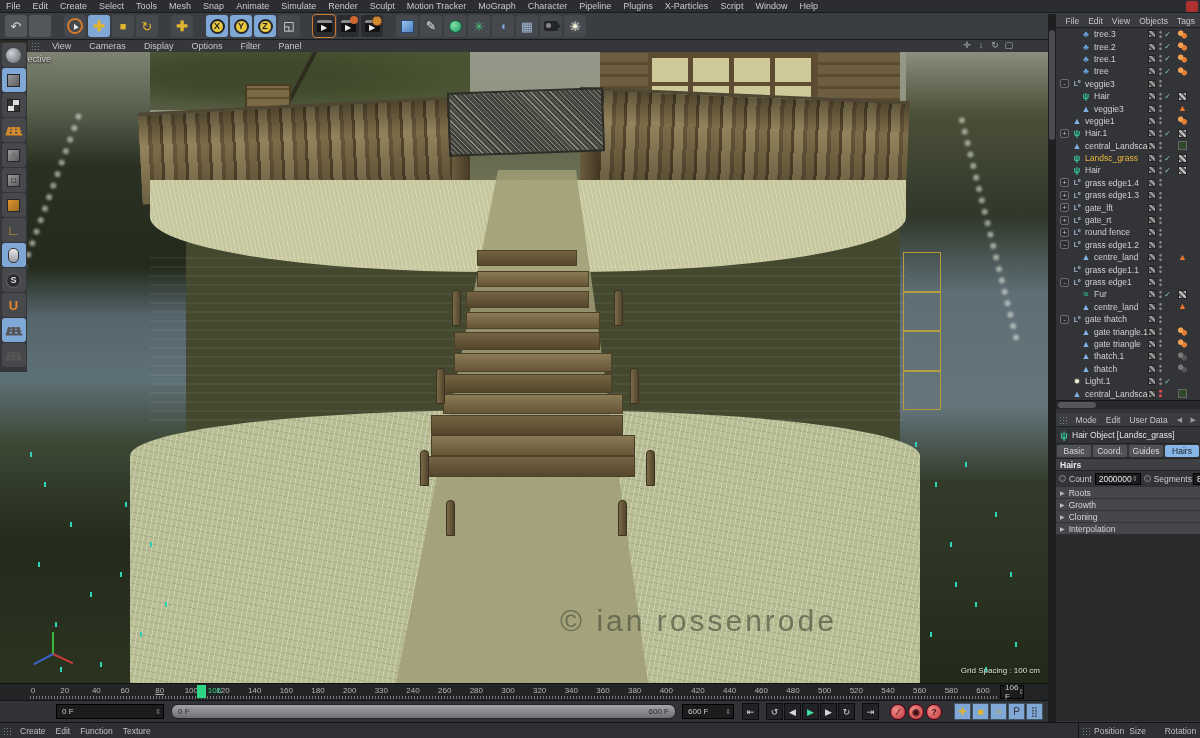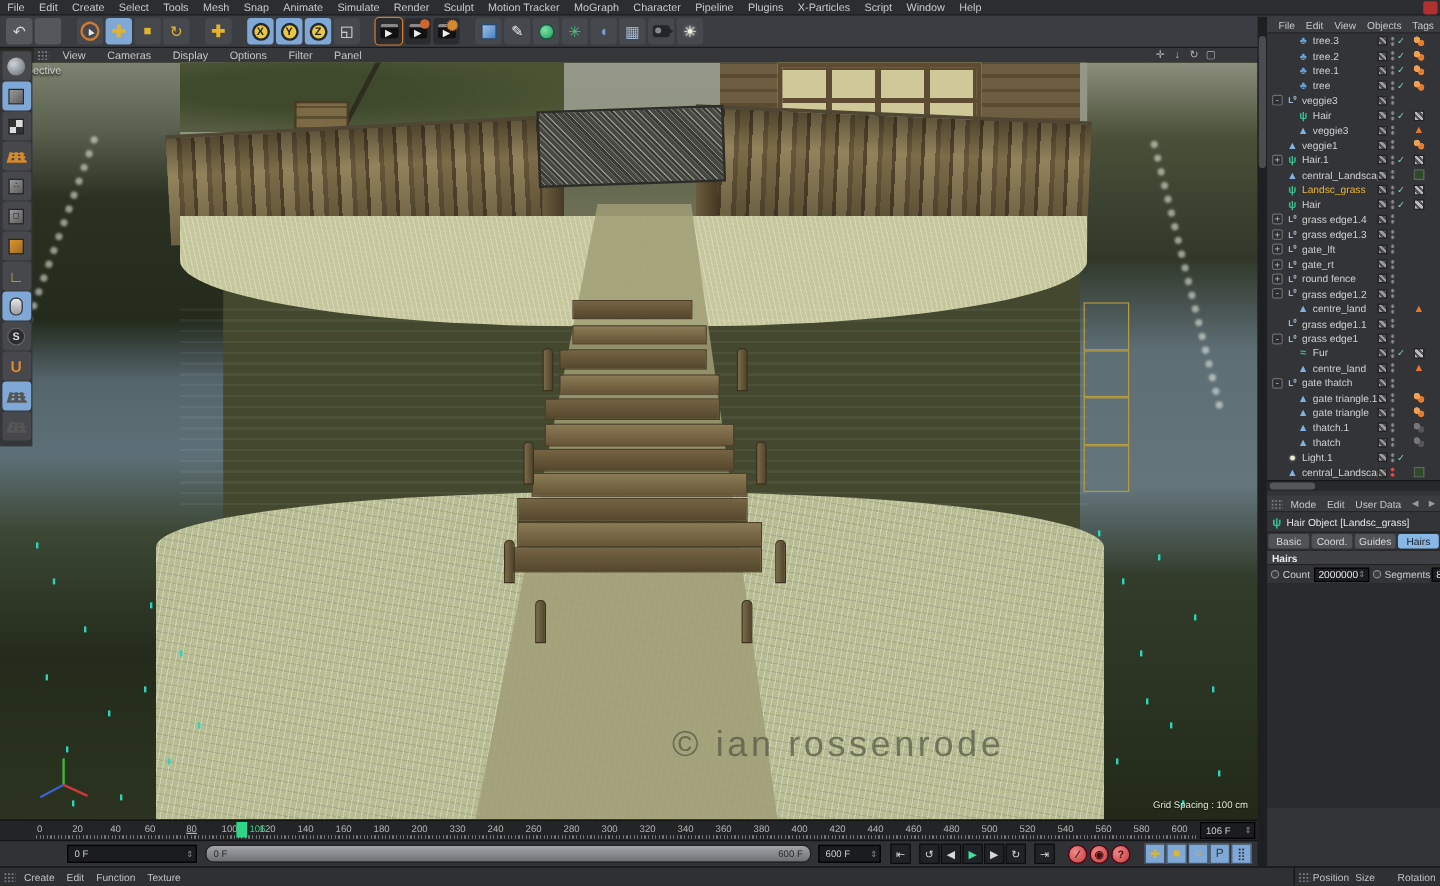--- a/index.html
+++ b/index.html
@@ -110,21 +110,21 @@
   .lp-magnet span { color:#e0862f; font-weight:bold; font-size:13px; }
   .lp-paint span { width:15px; height:15px; border-radius:50%; background:radial-gradient(circle at 35% 35%, #cfd4da, #5d6269); }
 
   
   #ruler { left:0; top:683px; width:1048px; height:17px; background:#222426; border-top:1px solid #111; }
   #ruler-ticks { position:absolute; inset:0; }
   .tick { position:absolute; top:2px; font-size:8px; color:#b4b4b4; transform:translateX(-50%); }
   #ruler-sub { position:absolute; left:30px; right:50px; bottom:1px; height:3px; background-image:repeating-linear-gradient(90deg,#777 0 1px,transparent 1px 3px); }
   #playhead { position:absolute; left:199px; top:1px; width:9px; height:13px; background:#2fd487; }
   #playhead-label { position:absolute; left:210px; top:2px; font-size:8px; color:#2fd487; }
-  #ruler-field { position:absolute; left:1000px; top:1px; width:46px; height:14px; background:#1b1c1e; border:1px solid #000; font-size:8px; color:#ccc; display:flex; align-items:center; padding-left:4px; }
+  #ruler-field { position:absolute; left:1000px; top:1px; width:24px; height:14px; background:#1b1c1e; border:1px solid #000; font-size:8px; color:#ccc; display:flex; align-items:center; padding-left:4px; }
   .spin { margin-left:auto; font-size:7px; color:#888; padding-right:2px; }
 
   
   #transport { left:0; top:700px; width:1048px; height:22px; background:#303236; border-top:1px solid #141517; display:flex; align-items:center; }
   .t-field { height:15px; background:#1b1c1e; border:1px solid #000; font-size:8px; color:#ccc; display:flex; align-items:center; padding-left:5px; }
   #t-cur { width:108px; margin-left:56px; }
   #t-range { width:505px; height:15px; margin-left:7px; border-radius:7px; background:linear-gradient(180deg,#a2a4a8,#6e7074); border:1px solid #222; display:flex; align-items:center; font-size:8px; color:#2a2a2a; }
   #t-range .r-start { margin-left:6px; } #t-range .r-end { margin-left:auto; margin-right:6px; }
   #t-end { width:52px; margin-left:6px; }
   #transport-buttons { display:flex; align-items:center; margin-left:8px; }
@@ -937,20 +937,38 @@
       <div class="am-field" id="count-field" style="margin-left:3px;">
           <span>2000000</span>
           <span class="spin">⇕</span>
         </div>
       <span class="radio"></span>
       <span>Segments</span>
       <div class="am-field" id="seg-field">
           <span>8</span>
         </div>
     </div>
+    <div id="am-groups">
+        <div class="am-group">
+          <span class="arr">▶</span>
+          <span>Roots</span>
+        </div>
+        <div class="am-group">
+          <span class="arr">▶</span>
+          <span>Growth</span>
+        </div>
+        <div class="am-group">
+          <span class="arr">▶</span>
+          <span>Cloning</span>
+        </div>
+        <div class="am-group">
+          <span class="arr">▶</span>
+          <span>Interpolation</span>
+        </div>
+      </div>
     <div id="panel-empty"></div>
   </div>
 
   <div id="matmgr" class="abs">
     <span class="grip"></span>
     <div id="mat-menu-items" style="display:flex;">
         <span class="mi">Create</span>
         <span class="mi">Edit</span>
         <span class="mi">Function</span>
         <span class="mi">Texture</span>

